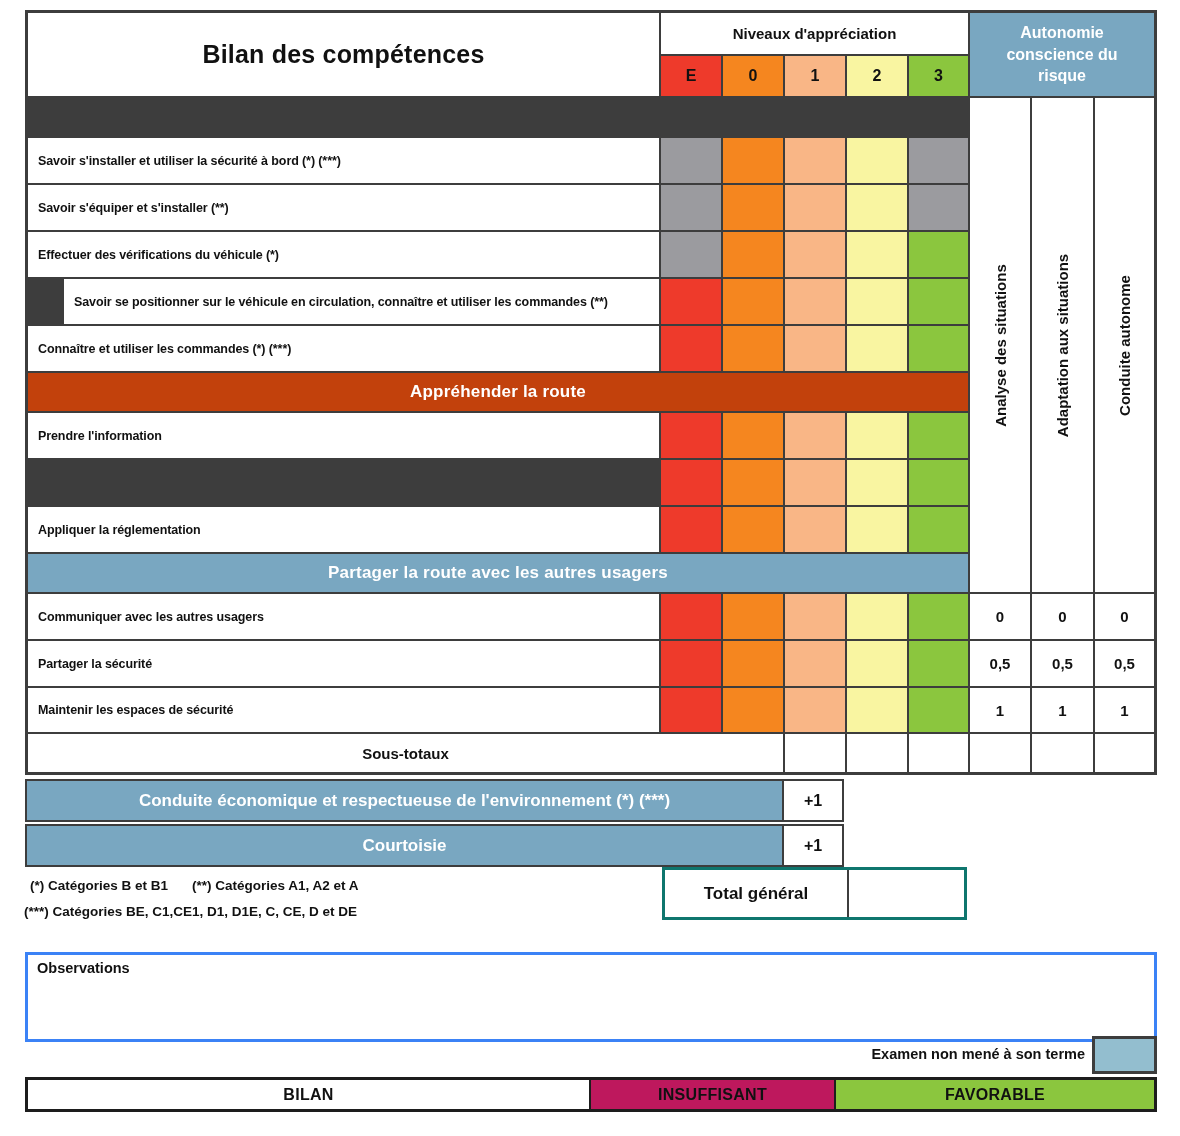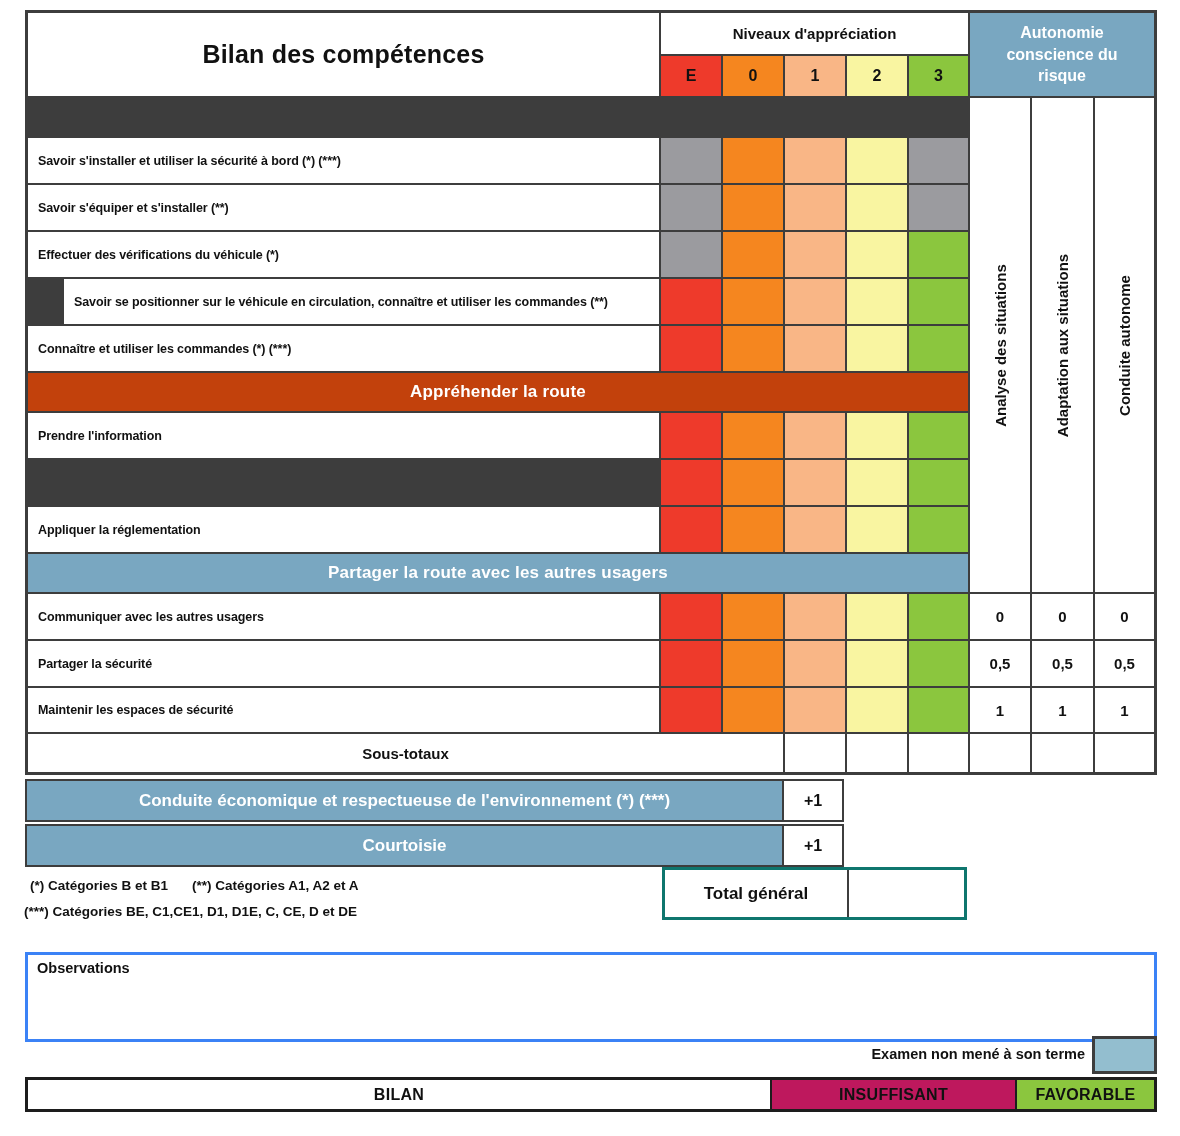--- a/index.html
+++ b/index.html
@@ -49,21 +49,21 @@
   .obs-box{position:absolute;left:25px;top:945px;width:1132px;height:90px;box-sizing:border-box;border:3px solid #3b82f6;background:#fff;margin-top:7px;}
   .obs-label{padding:5px 0 0 9px;font-size:14.5px;}
 
   
   .exam-note{position:absolute;right:95px;top:1046px;font-size:14.5px;text-align:right;}
   .exam-box{position:absolute;left:1092px;top:1036px;width:65px;height:38px;box-sizing:border-box;border:3px solid #3d3d3d;}
 
   
   .verdict{position:absolute;left:25px;top:1077px;width:1132px;height:35px;box-sizing:border-box;border:3px solid #1d1d1d;display:flex;background:#fff;}
   .verdict>div{display:flex;align-items:center;justify-content:center;font-size:16px;letter-spacing:.3px;}
-  .v-bilan{width:742px;}
+  .v-bilan{width:561px;}
   .v-insuf{width:243px;border-left:2px solid #1d1d1d;border-right:2px solid #1d1d1d;}
   .v-fav{flex:1;}
 </style>
 </head>
 <body>
 
 <div class="canvas">
 
   <div class="grid">
     <div class="cell g-title">Bilan des compétences</div>

